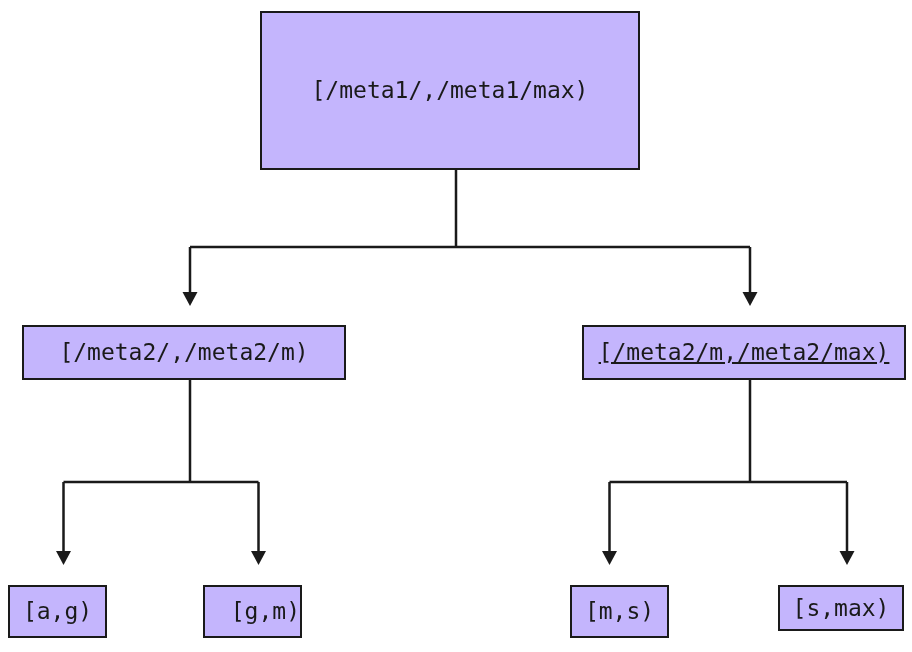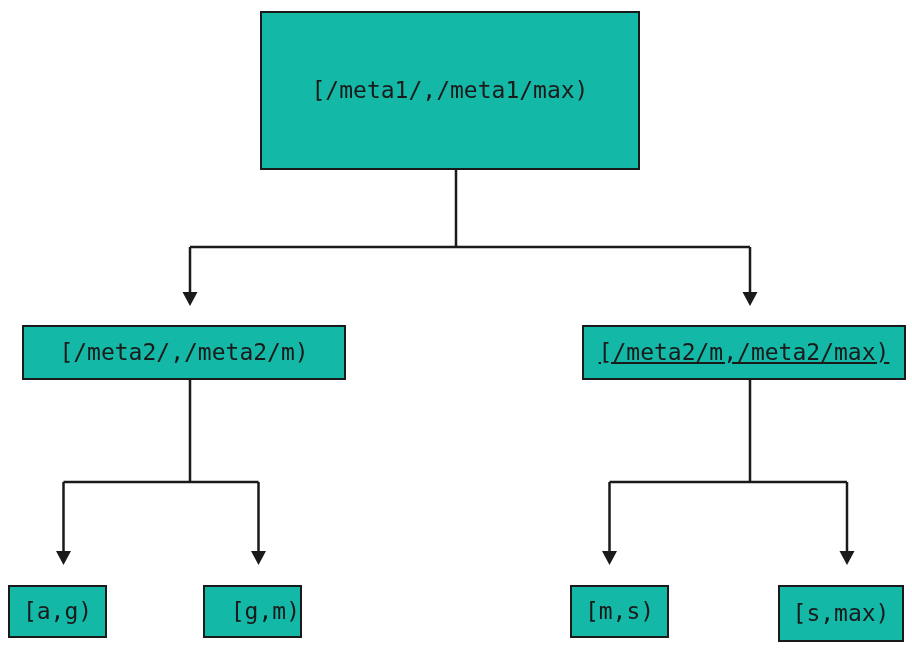--- a/index.html
+++ b/index.html
@@ -26,36 +26,36 @@
     fill: none;
     stroke-width: 2.5px;
   }
   #connector-layer polygon {
     stroke: none;
   }
   .node {
     position: absolute;
     box-sizing: border-box;
     border: 2.5px solid #1a1a1a;
-    background: #14b8a6;
+    background: #c4b5fd;
     color: #1a1a1a;
     display: flex;
     align-items: center;
     justify-content: center;
     font-size: 23px;
     line-height: 1;
     white-space: pre;
   }
   .node-root     { left: 260px; top: 11px;  width: 380px; height: 159px; }
   .node-left2    { left: 22px;  top: 325px; width: 324px; height: 55px; }
   .node-right2   { left: 582px; top: 325px; width: 324px; height: 55px; text-decoration: underline; }
   .node-leaf-ag  { left: 8px;   top: 585px; width: 99px;  height: 53px; justify-content: center; }
   .node-leaf-gm  { left: 203px; top: 585px; width: 99px;  height: 53px; justify-content: flex-end; }
   .node-leaf-ms  { left: 554px; top: 585px; width: 99px;  height: 53px; margin-left: 16px; }
-  .node-leaf-smax{ left: 778px; top: 585px; width: 126px; height: 57px; }
+  .node-leaf-smax{ left: 778px; top: 585px; width: 126px; height: 46px; }
 </style>
 </head>
 <body>
 
 <div id="canvas">
 
   <svg id="connector-layer" viewBox="0 0 912 652" xmlns="http://www.w3.org/2000/svg" aria-hidden="true">
 
     <path d="M456 170 V247 M190 247 H750 M190 247 V293 M750 247 V293" stroke="#1a1a1a"></path>
     <polygon points="182.5,292 197.5,292 190,306" fill="#1a1a1a"></polygon>

